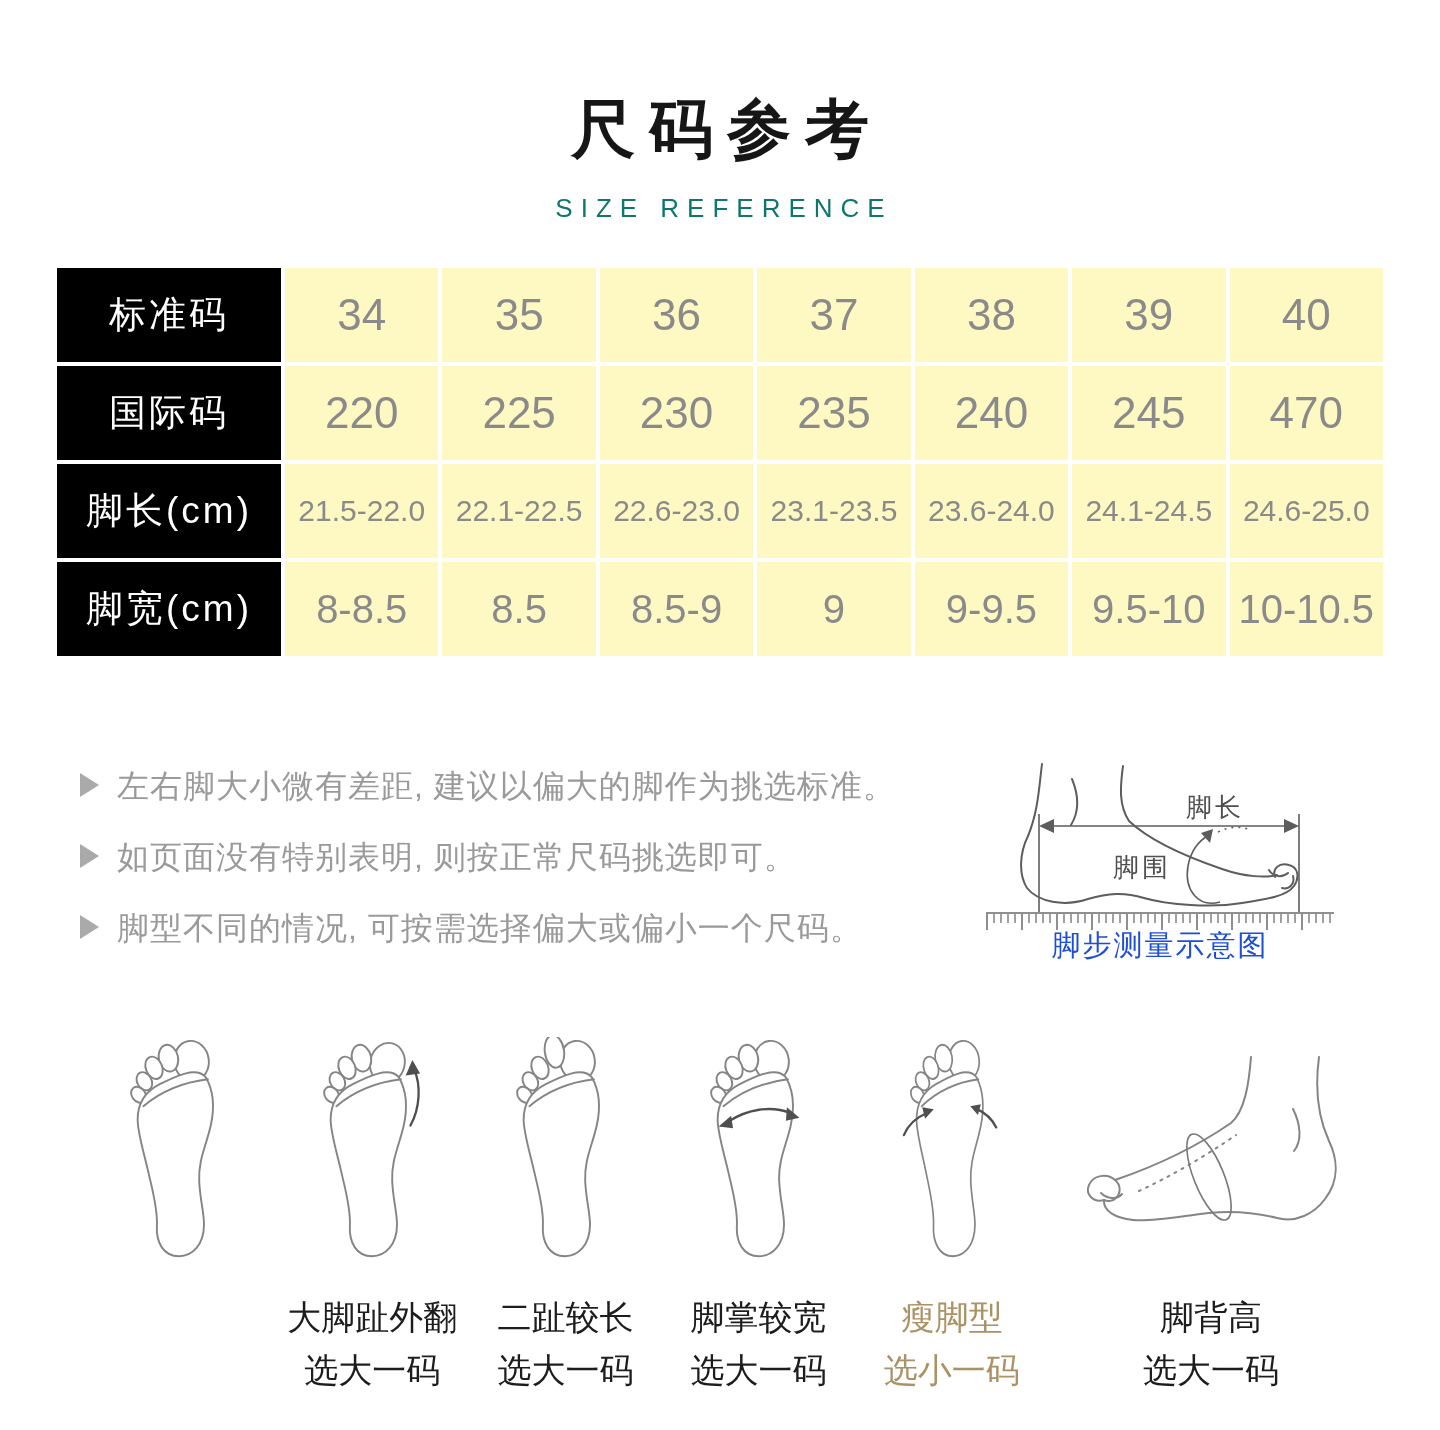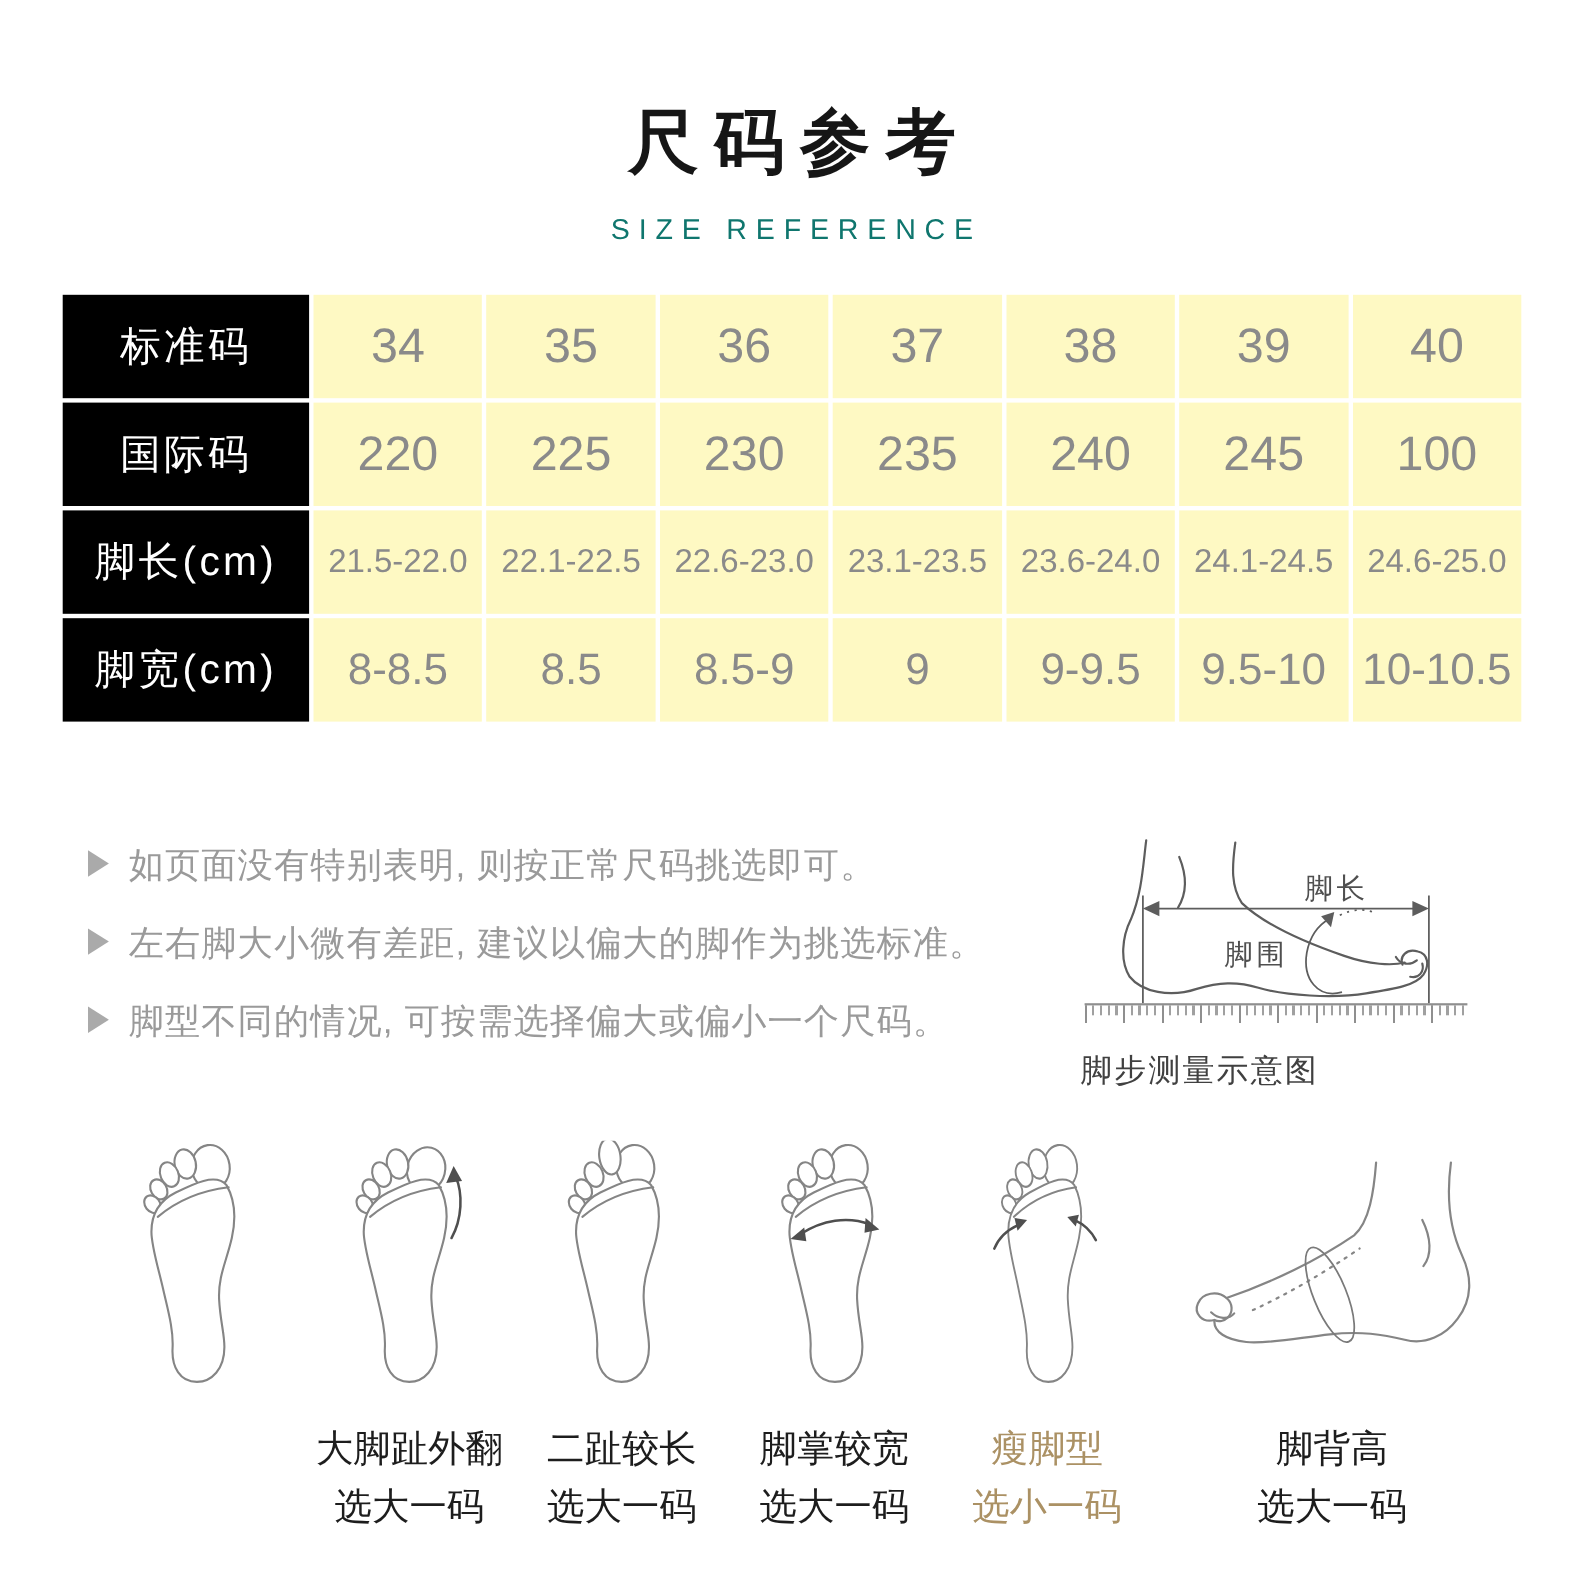--- a/index.html
+++ b/index.html
@@ -44,22 +44,22 @@
   .ruler {
     position:absolute; left:4px; top:186px; width:348px; height:18px;
     border-top:2px solid #8f8f8f;
     background-image:
       repeating-linear-gradient(90deg,#8f8f8f 0 2px,transparent 2px 35px),
       repeating-linear-gradient(90deg,#a0a0a0 0 2px,transparent 2px 7px);
     background-size:100% 16px,100% 9px;
     background-repeat:no-repeat,no-repeat;
   }
   .measure-caption {
-    position:absolute; top:228px; left:0; width:356px; text-align:left;
-    font-size:29px; color:#404040; letter-spacing:2px;
+    position:absolute; top:200px; left:0; width:356px; text-align:center;
+    font-size:29px; color:#1d4ed8; letter-spacing:2px;
   }
   
   .feet-row { display:flex; justify-content:space-between; margin-top:54px; padding:0 78px 0 94px; }
   .foot-item { display:flex; flex-direction:column; align-items:center; width:170px; }
   .foot-item.wide { width:302px; }
   .foot-art { height:230px; display:flex; align-items:flex-end; justify-content:center; }
   .foot-caption { margin-top:28px; text-align:center; font-size:34px; line-height:53px; color:#1d1d1d; }
   .foot-caption[data-variant="gold"] { color:#ab9164; }
   
   svg .ln   { fill:none; stroke:#858585; stroke-width:2; stroke-linecap:round; }
@@ -100,21 +100,21 @@
       <td class="cell">40</td>
     </tr>
     <tr class="r1">
       <td class="rowlabel">国际码</td>
       <td class="cell">220</td>
       <td class="cell">225</td>
       <td class="cell">230</td>
       <td class="cell">235</td>
       <td class="cell">240</td>
       <td class="cell">245</td>
-      <td class="cell">100</td>
+      <td class="cell">470</td>
     </tr>
     <tr class="r2">
       <td class="rowlabel">脚长(cm)</td>
       <td class="cell">21.5-22.0</td>
       <td class="cell">22.1-22.5</td>
       <td class="cell">22.6-23.0</td>
       <td class="cell">23.1-23.5</td>
       <td class="cell">23.6-24.0</td>
       <td class="cell">24.1-24.5</td>
       <td class="cell">24.6-25.0</td>
@@ -129,25 +129,25 @@
       <td class="cell">9.5-10</td>
       <td class="cell">10-10.5</td>
     </tr>
   </tbody>
 </table>
 
 <div class="info-row">
   <div class="notes">
     <div class="note">
       <span class="note-icon"></span>
-      <span class="note-text">如页面没有特别表明, 则按正常尺码挑选即可。</span>
+      <span class="note-text">左右脚大小微有差距, 建议以偏大的脚作为挑选标准。</span>
     </div>
     <div class="note">
       <span class="note-icon"></span>
-      <span class="note-text">左右脚大小微有差距, 建议以偏大的脚作为挑选标准。</span>
+      <span class="note-text">如页面没有特别表明, 则按正常尺码挑选即可。</span>
     </div>
     <div class="note">
       <span class="note-icon"></span>
       <span class="note-text">脚型不同的情况, 可按需选择偏大或偏小一个尺码。</span>
     </div>
   </div>
 
   <div class="measure">
     <svg width="420" height="195" viewBox="0 0 420 195">
 

